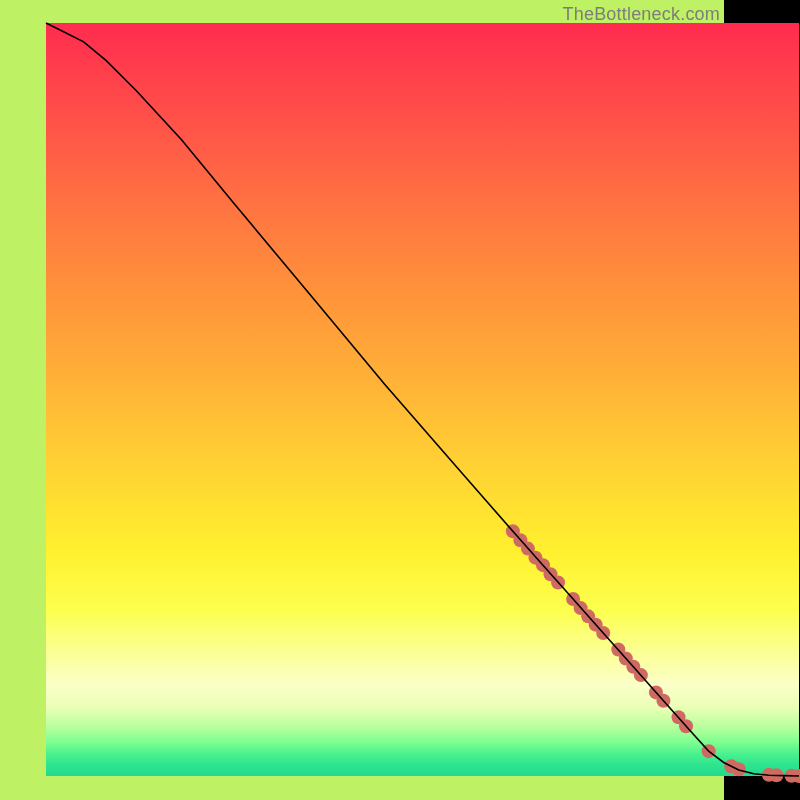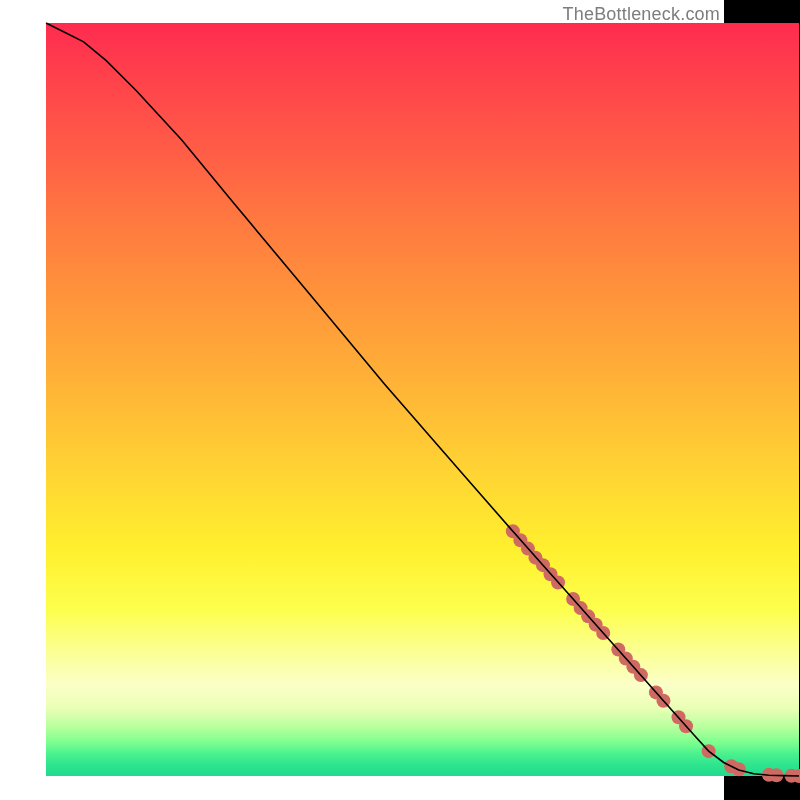--- a/index.html
+++ b/index.html
@@ -8,21 +8,21 @@
     width: 800px;
     height: 800px;
     overflow: hidden;
     background: #000;
     font-family: Arial, Helvetica, sans-serif;
   }
   .frame {
     position: relative;
     width: 724px;
     height: 800px;
-    background: #ffffff;
+    background: #bef264;
   }
   .plot {
     position: absolute;
     left: 46px;
     top: 23px;
     width: 753px;
     height: 753px;
     
     background: linear-gradient(
       to bottom,

